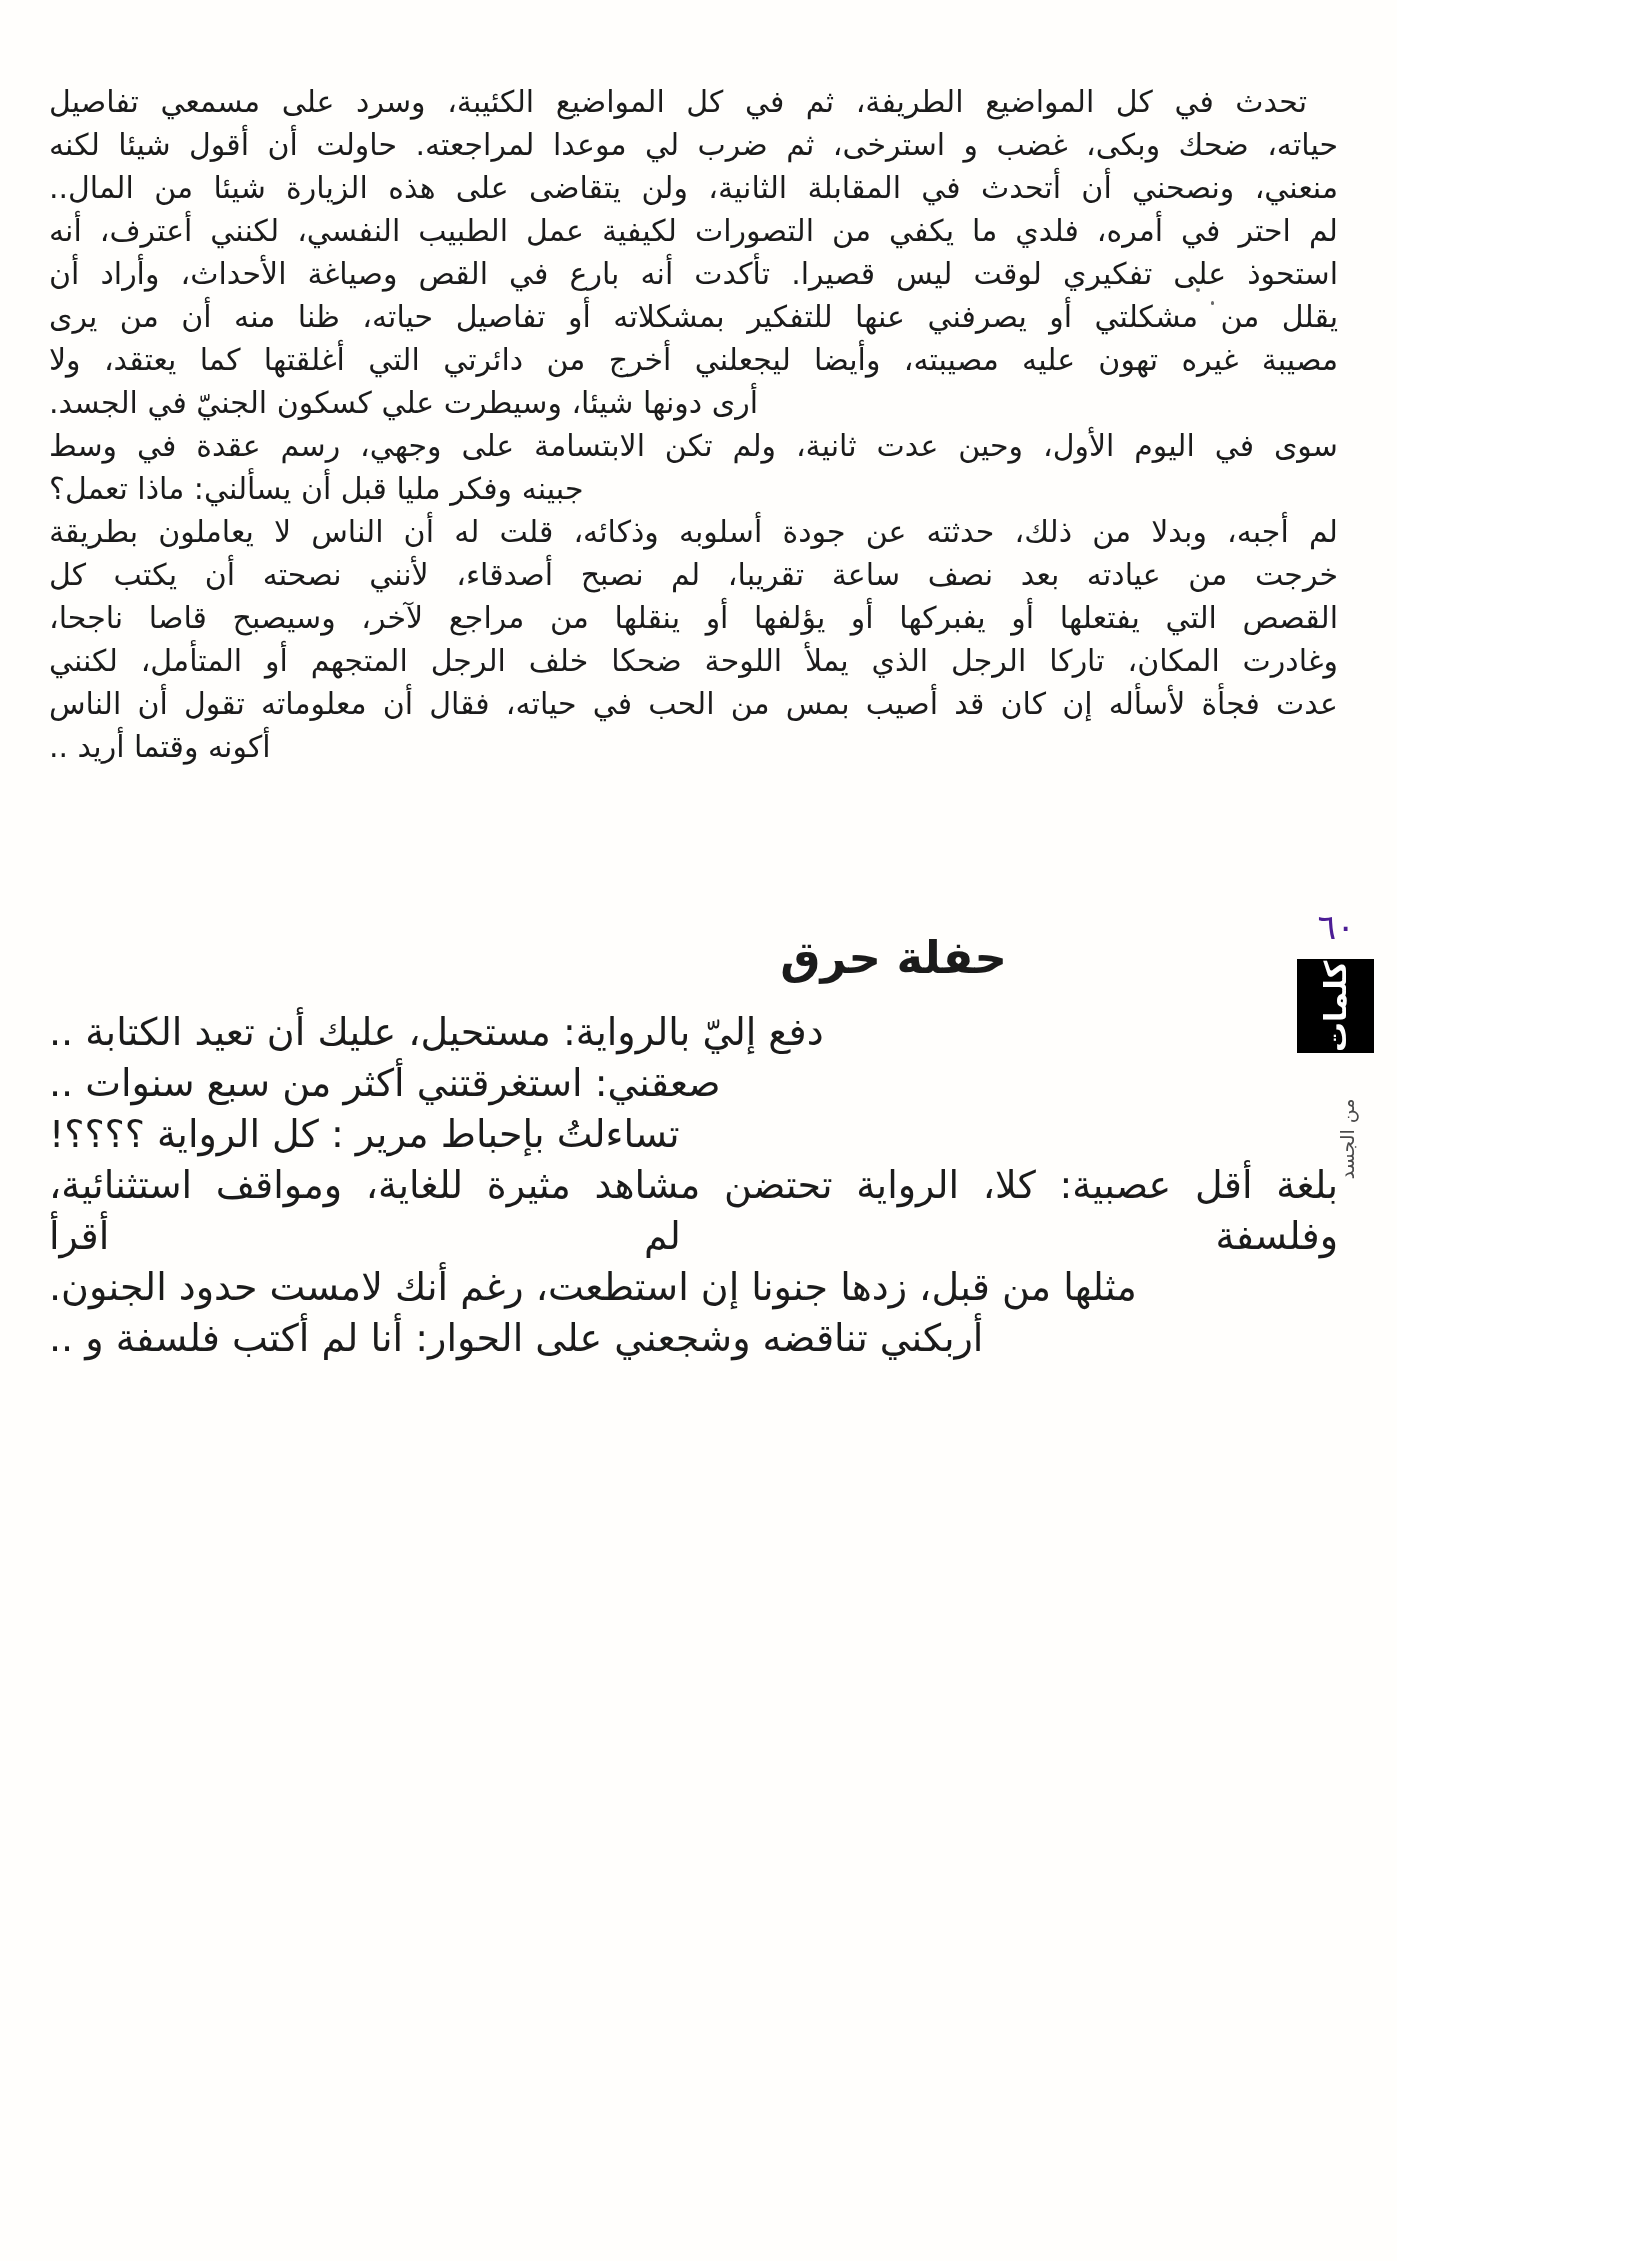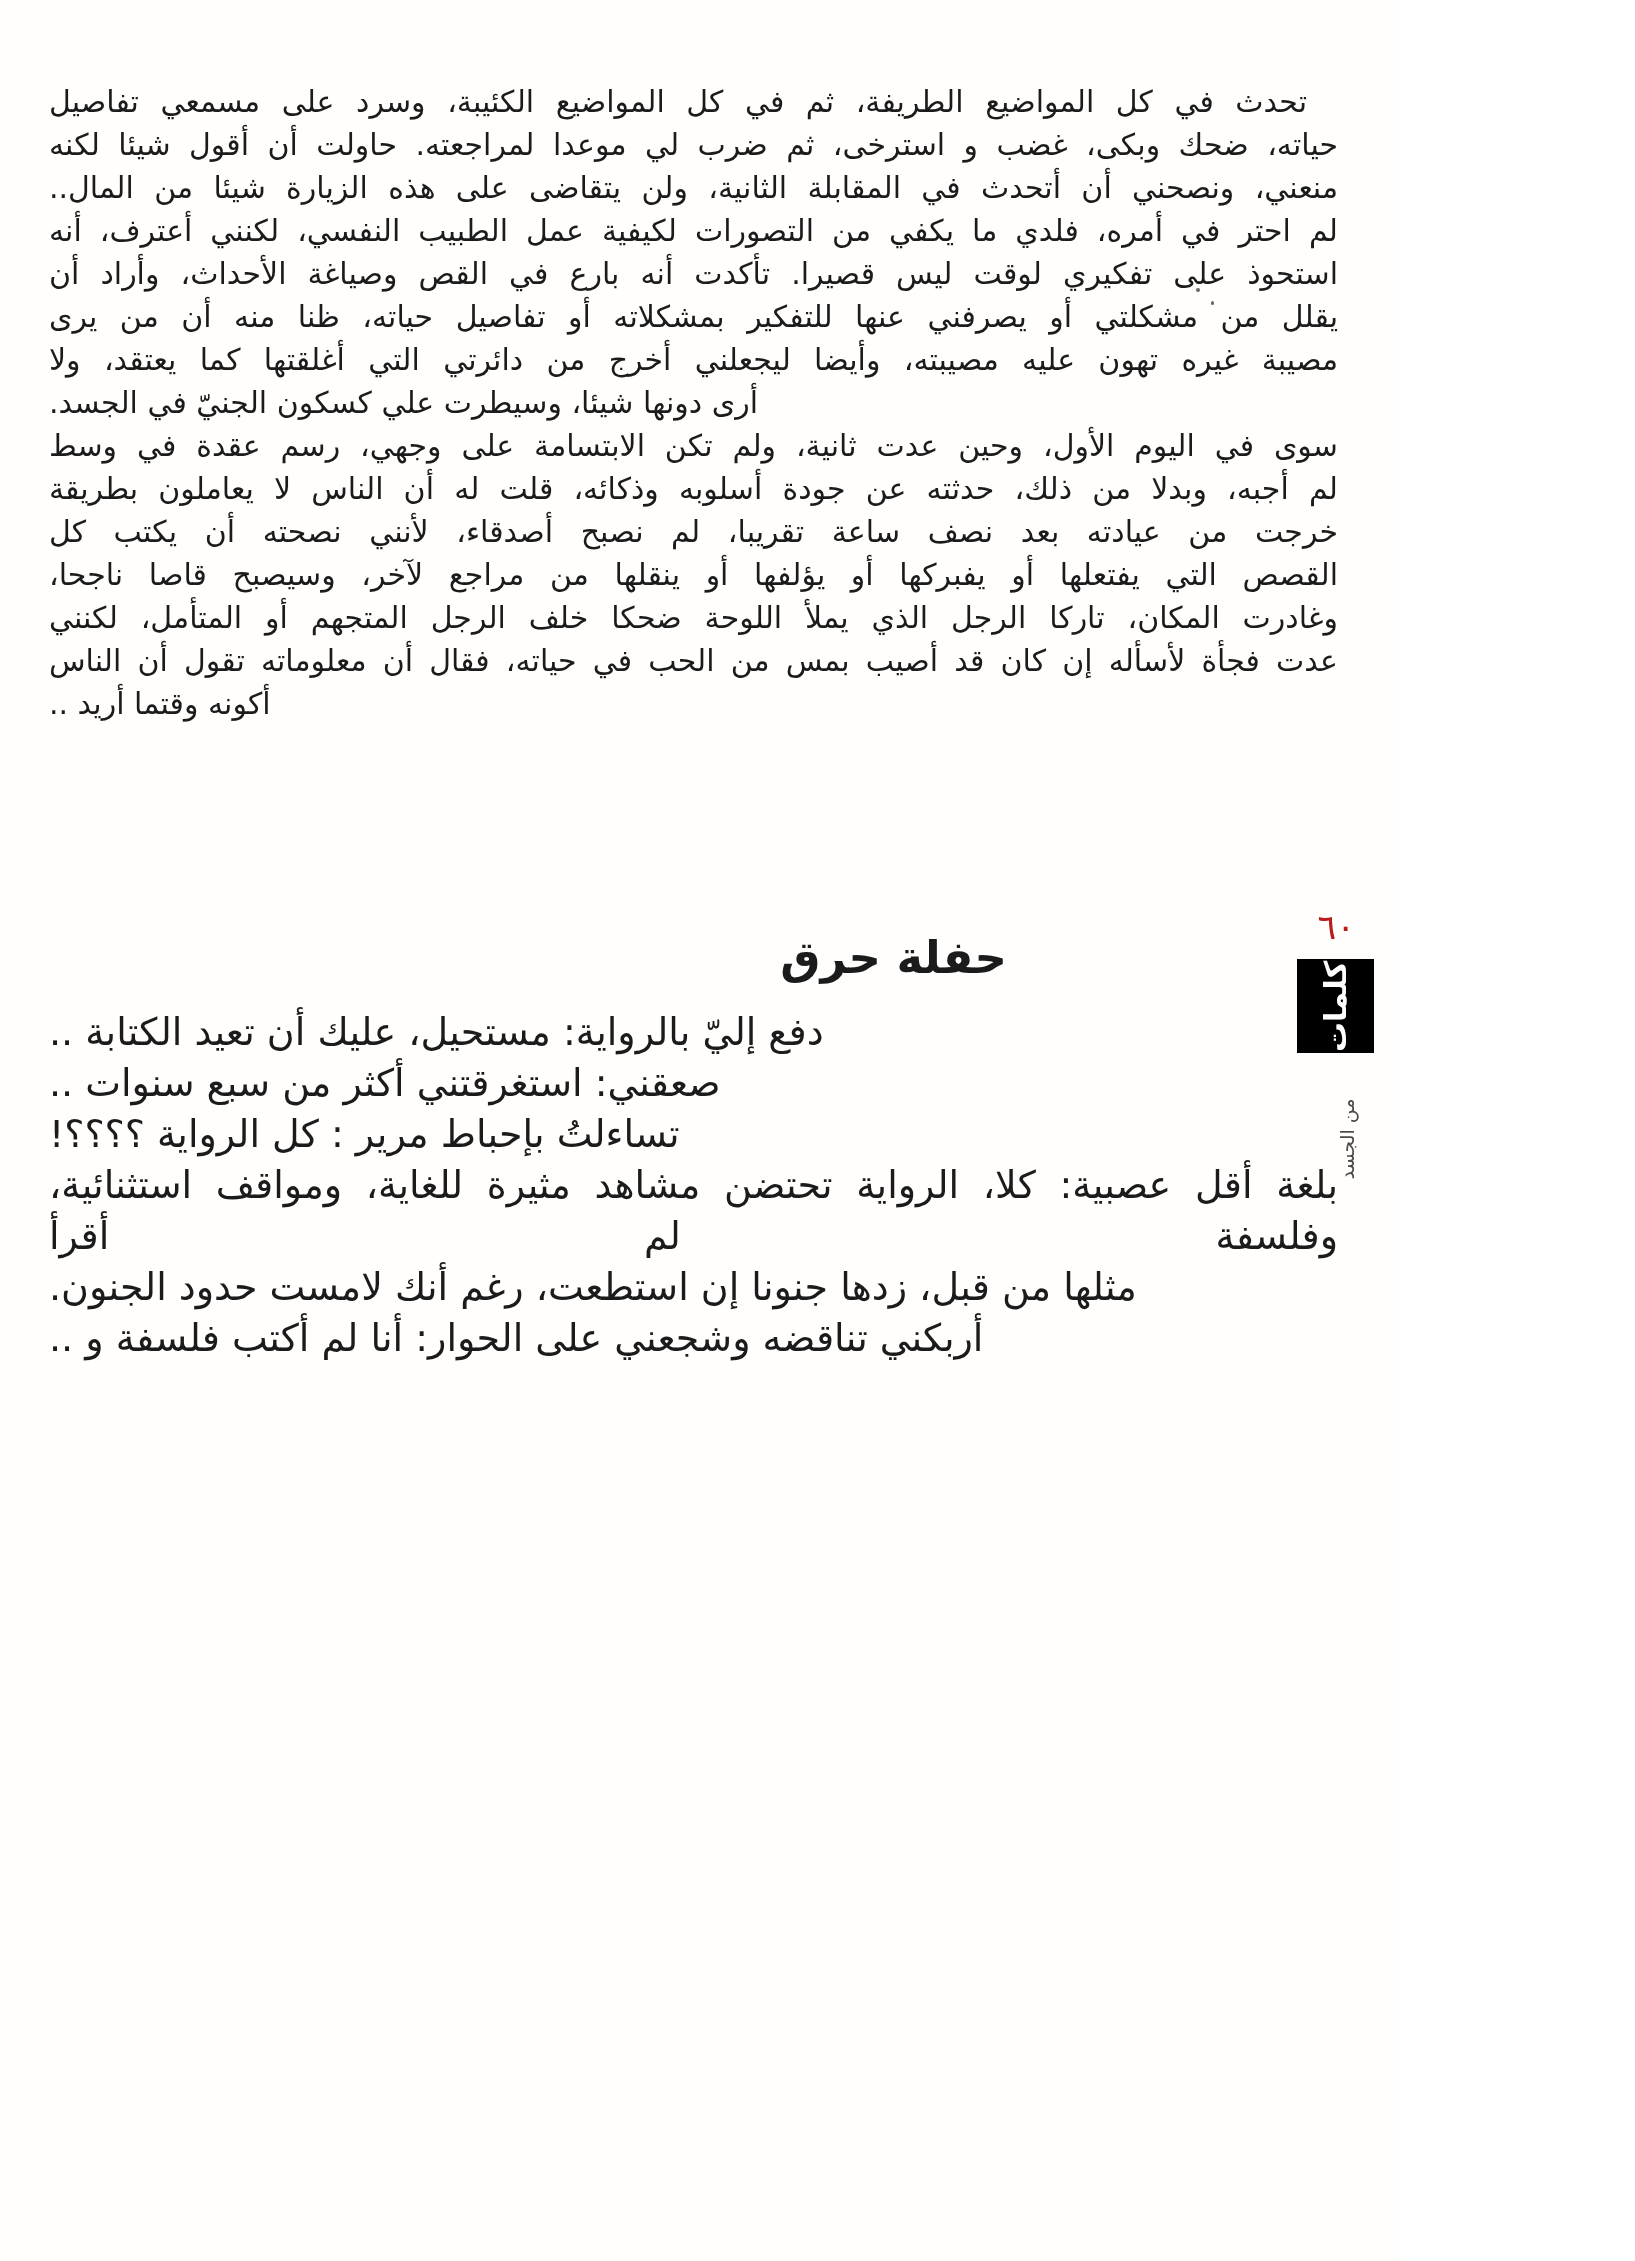--- a/index.html
+++ b/index.html
@@ -58,21 +58,21 @@
     line-height: 51px;
     min-height: 51px;
   }
   
   .page-number {
     position: absolute;
     top: 907px;
     right: 42px;
     direction: rtl;
     font-size: 35px;
-    color: #b91c1c;
+    color: #4c1d95;
   }
   .side-tab {
     position: absolute;
     top: 959px;
     right: 23px;
     width: 77px;
     height: 94px;
     background: #000000;
     display: flex;
     align-items: center;
@@ -120,20 +120,21 @@
   <div class="main-text">
       <div class="line just" style="padding-right: 31px;">تحدث في كل المواضيع الطريفة، ثم في كل المواضيع الكئيبة، وسرد على مسمعي تفاصيل</div>
       <div class="line just">حياته، ضحك وبكى، غضب و استرخى، ثم ضرب لي موعدا لمراجعته. حاولت أن أقول شيئا لكنه</div>
       <div class="line just">منعني، ونصحني أن أتحدث في المقابلة الثانية، ولن يتقاضى على هذه الزيارة شيئا من المال..</div>
       <div class="line just">لم احتر في أمره، فلدي ما يكفي من التصورات لكيفية عمل الطبيب النفسي، لكنني أعترف، أنه</div>
       <div class="line just">استحوذ على تفكيري لوقت ليس قصيرا. تأكدت أنه بارع في القص وصياغة الأحداث، وأراد أن</div>
       <div class="line just">يقلل من مشكلتي أو يصرفني عنها للتفكير بمشكلاته أو تفاصيل حياته، ظنا منه أن من يرى</div>
       <div class="line just">مصيبة غيره تهون عليه مصيبته، وأيضا ليجعلني أخرج من دائرتي التي أغلقتها كما يعتقد، ولا</div>
       <div class="line">أرى دونها شيئا، وسيطرت علي كسكون الجنيّ في الجسد.</div>
       <div class="line just">سوى في اليوم الأول، وحين عدت ثانية، ولم تكن الابتسامة على وجهي، رسم عقدة في وسط</div>
+      <div class="line">جبينه وفكر مليا قبل أن يسألني: ماذا تعمل؟</div>
       <div class="line just">لم أجبه، وبدلا من ذلك، حدثته عن جودة أسلوبه وذكائه، قلت له أن الناس لا يعاملون بطريقة</div>
       <div class="line just">خرجت من عيادته بعد نصف ساعة تقريبا، لم نصبح أصدقاء، لأنني نصحته أن يكتب كل</div>
       <div class="line just">القصص التي يفتعلها أو يفبركها أو يؤلفها أو ينقلها من مراجع لآخر، وسيصبح قاصا ناجحا،</div>
       <div class="line just">وغادرت المكان، تاركا الرجل الذي يملأ اللوحة ضحكا خلف الرجل المتجهم أو المتأمل، لكنني</div>
       <div class="line just">عدت فجأة لأسأله إن كان قد أصيب بمس من الحب في حياته، فقال أن معلوماته تقول أن الناس</div>
       <div class="line">أكونه وقتما أريد ..</div>
     </div>
 
   <div class="section-heading">حفلة حرق</div>
 

